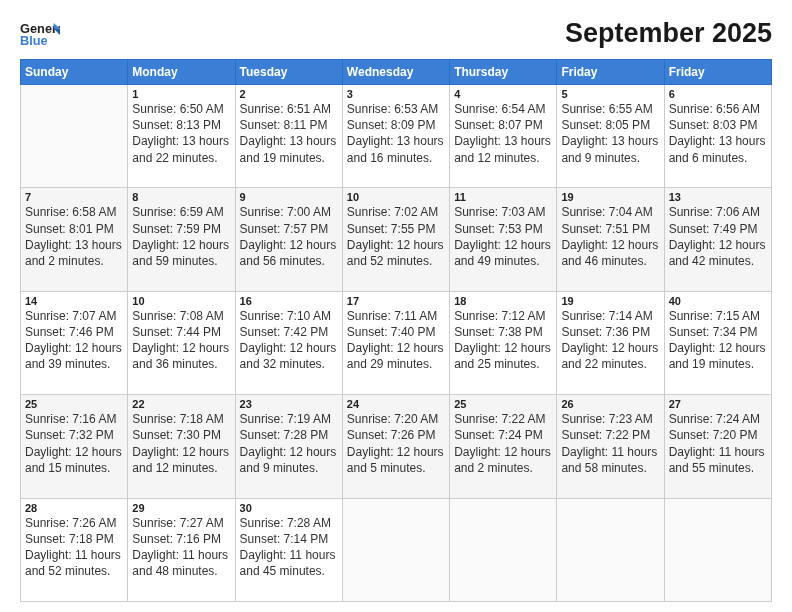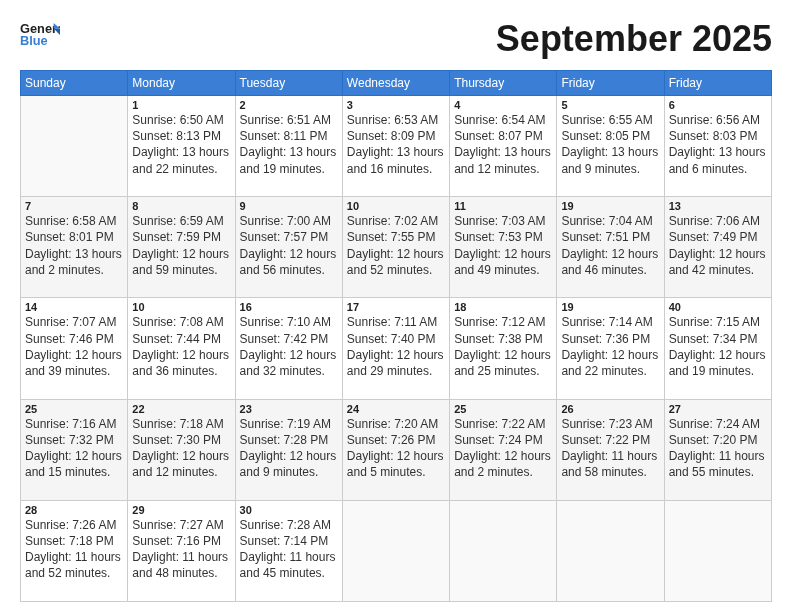--- a/index.html
+++ b/index.html
@@ -29,40 +29,40 @@
       align-items: flex-start;
     }
     .logo-icon {
       width: 40px;
       height: 30px;
     }
     .title-section {
       text-align: right;
     }
     .month-title {
-      font-size: 36px;
+      font-size: 27px;
       font-weight: bold;
       color: #1a1a1a;
     }
     .location {
       font-size: 15px;
       color: #444;
     }
     .calendar {
       flex: 1;
       border: 1px solid #ccc;
       border-collapse: collapse;
       width: 100%;
       table-layout: fixed;
     }
     .calendar th {
       background: #3a7fd5;
       color: #fff;
       font-size: 12px;
-      font-weight: normal;
+      font-weight: bold;
       padding: 5px 4px;
       text-align: left;
       border: 1px solid #2a6fc5;
     }
     .calendar td {
       border: 1px solid #ccc;
       vertical-align: top;
       padding: 3px 4px;
       font-size: 9.5px;
       color: #222;

